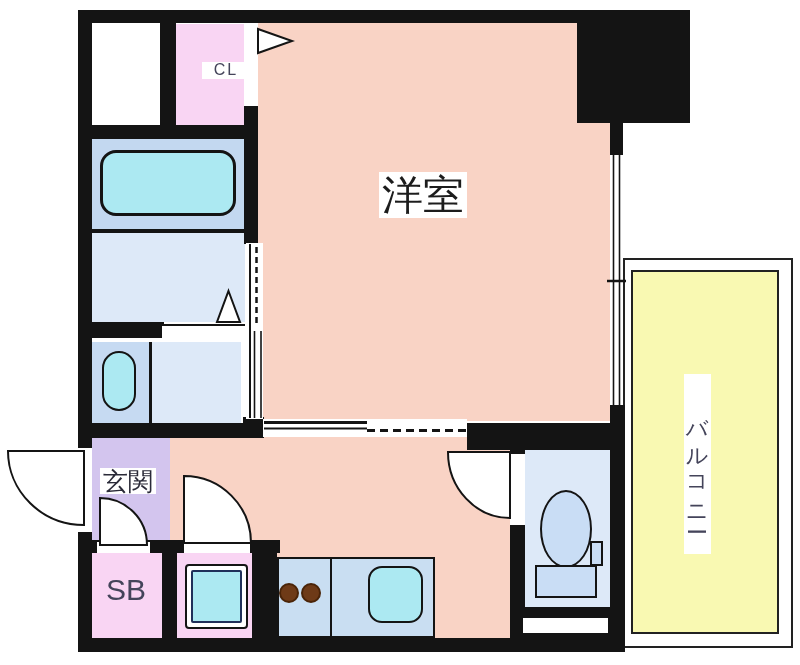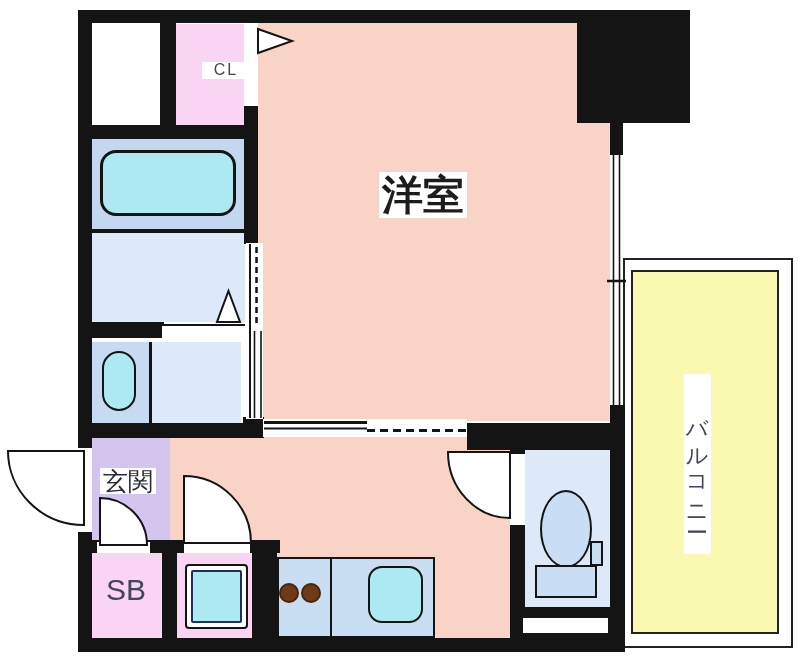--- a/index.html
+++ b/index.html
@@ -105,21 +105,21 @@
     <path d="M264,428.5 L367,428.5" stroke="#141414" stroke-width="2"></path>
     <path d="M367,430.5 L466,430.5" stroke="#141414" stroke-width="3" stroke-dasharray="8 5"></path>
 
     <path d="M613.5,155 L613.5,405" stroke="#141414" stroke-width="1.6"></path>
     <path d="M619.5,155 L619.5,405" stroke="#141414" stroke-width="1.6"></path>
     <path d="M607,281 L626,281" stroke="#141414" stroke-width="2.5"></path>
   </svg>
 
   <div class="lbl patch" style="left:186px;top:62px;width:42px;font-size:16px;color:#44445a;letter-spacing:2px;margin-left:16px;">CL</div>
 
-  <div class="lbl" style="left:338px;top:174px;width:170px;font-size:41px;font-weight:700;">
+  <div class="lbl" style="left:338px;top:174px;width:170px;font-size:41px;font-weight:400;">
     <span class="patch">洋室</span><br>
   </div>
 
   <div class="lbl patch" style="left:100px;top:468px;font-size:25px;color:#2a2a38;">玄関</div>
 
   <div class="lbl" style="left:98px;top:574px;width:56px;font-size:30px;color:#44445a;">SB</div>
 
   <div class="lbl patch" style="left:684px;top:374px;font-size:22px;color:#44445a;writing-mode:vertical-rl;letter-spacing:4px;padding:6px 2px;height:168px;">バルコニー</div>
 
 </div>

